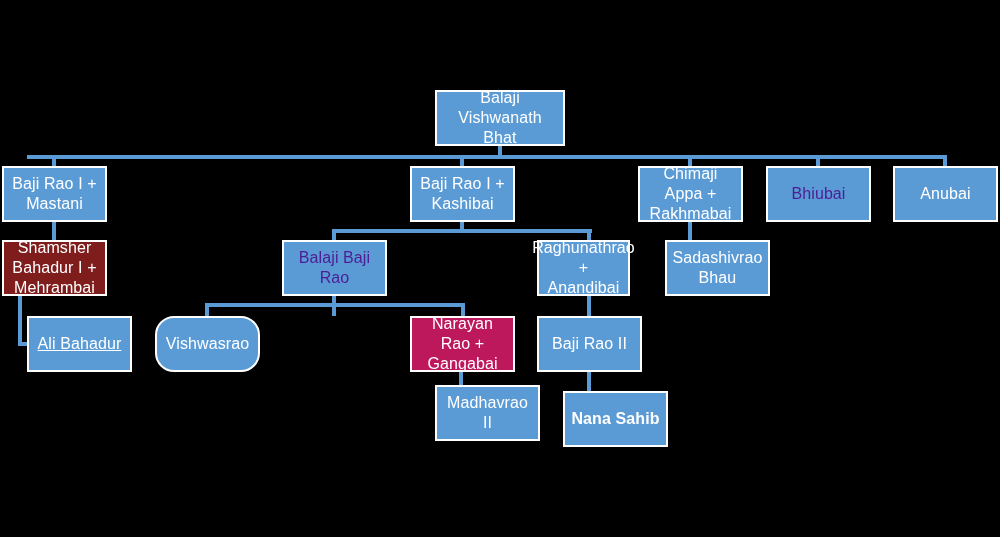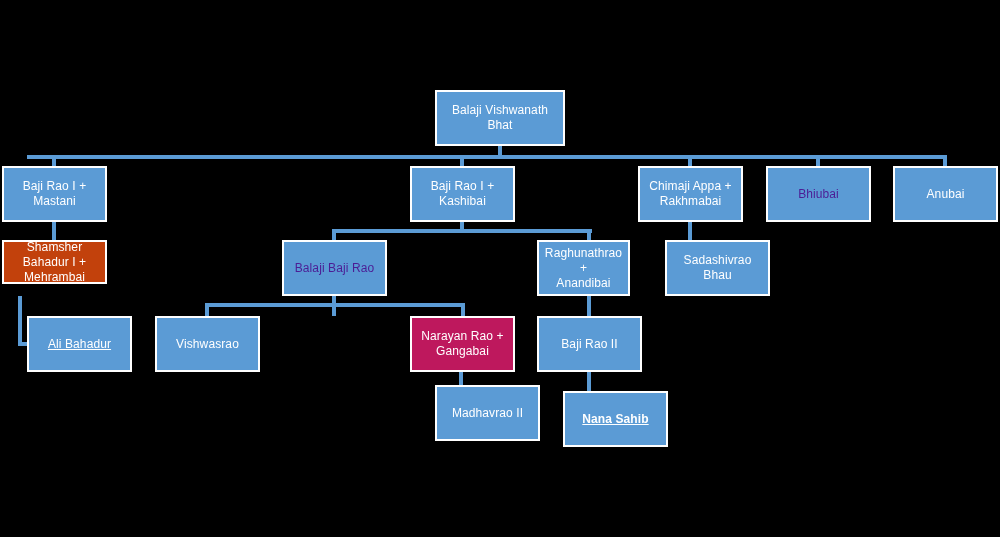--- a/index.html
+++ b/index.html
@@ -18,30 +18,29 @@
   .node {
     position: absolute;
     box-sizing: border-box;
     background: #5B9BD5;
     border: 2px solid #FFFFFF;
     color: #FFFFFF;
     display: flex;
     align-items: center;
     justify-content: center;
     text-align: center;
-    font-size: 12px;
+    font-size: 16px;
     line-height: 1.25;
     letter-spacing: 0.1px;
     padding: 2px 5px;
     z-index: 2;
     white-space: pre-line;
   }
   .node.bold {
     font-weight: bold;
-    text-decoration: underline;
   }
   .conn {
     position: absolute;
     background: #5B9BD5;
     z-index: 1;
   }
 </style>
 </head>
 <body>
 
@@ -75,28 +74,28 @@
     <div class="node" style="left: 435px; top: 90px; width: 130px; height: 56px; background: rgb(91, 155, 213); border-color: rgb(255, 255, 255); color: rgb(255, 255, 255);">Balaji Vishwanath
 Bhat</div>
     <div class="node" style="left: 2px; top: 166px; width: 105px; height: 56px; background: rgb(91, 155, 213); border-color: rgb(255, 255, 255); color: rgb(255, 255, 255);">Baji Rao I +
 Mastani</div>
     <div class="node" style="left: 410px; top: 166px; width: 105px; height: 56px; background: rgb(91, 155, 213); border-color: rgb(255, 255, 255); color: rgb(255, 255, 255);">Baji Rao I +
 Kashibai</div>
     <div class="node" style="left: 638px; top: 166px; width: 105px; height: 56px; background: rgb(91, 155, 213); border-color: rgb(255, 255, 255); color: rgb(255, 255, 255);">Chimaji Appa +
 Rakhmabai</div>
     <div class="node" style="left: 766px; top: 166px; width: 105px; height: 56px; background: rgb(91, 155, 213); border-color: rgb(255, 255, 255); color: #4c1d95;">Bhiubai</div>
     <div class="node" style="left: 893px; top: 166px; width: 105px; height: 56px; background: rgb(91, 155, 213); border-color: rgb(255, 255, 255); color: rgb(255, 255, 255);">Anubai</div>
-    <div class="node" style="left: 2px; top: 240px; width: 105px; height: 44px; background: #c2410c; border-color: rgb(255, 255, 255); color: rgb(255, 255, 255);">Shamsher
+    <div class="node" style="left: 2px; top: 240px; width: 105px; height: 56px; background: #7f1d1d; border-color: rgb(255, 255, 255); color: rgb(255, 255, 255);">Shamsher
 Bahadur I +
 Mehrambai</div>
     <div class="node" style="left: 282px; top: 240px; width: 105px; height: 56px; background: rgb(91, 155, 213); border-color: rgb(255, 255, 255); color: #4c1d95;">Balaji Baji Rao</div>
     <div class="node" style="left: 537px; top: 240px; width: 93px; height: 56px; background: rgb(91, 155, 213); border-color: rgb(255, 255, 255); color: rgb(255, 255, 255);">Raghunathrao +
 Anandibai</div>
     <div class="node" style="left: 665px; top: 240px; width: 105px; height: 56px; background: rgb(91, 155, 213); border-color: rgb(255, 255, 255); color: rgb(255, 255, 255);">Sadashivrao
 Bhau</div>
     <div class="node" style="left: 27px; top: 316px; width: 105px; height: 56px; background: rgb(91, 155, 213); border-color: rgb(255, 255, 255); color: rgb(255, 255, 255); text-decoration: underline;">Ali Bahadur</div>
-    <div class="node" style="left: 155px; top: 316px; width: 105px; height: 56px; background: rgb(91, 155, 213); border-color: rgb(255, 255, 255); color: rgb(255, 255, 255);">Vishwasrao</div>
+    <div class="node" style="left: 155px; top: 316px; width: 105px; height: 56px; background: rgb(91, 155, 213); border-color: rgb(255, 255, 255); color: rgb(255, 255, 255); border-radius: 19px;">Vishwasrao</div>
     <div class="node" style="left: 410px; top: 316px; width: 105px; height: 56px; background: #be185d; border-color: rgb(255, 255, 255); color: rgb(255, 255, 255);">Narayan Rao +
 Gangabai</div>
     <div class="node" style="left: 537px; top: 316px; width: 105px; height: 56px; background: rgb(91, 155, 213); border-color: rgb(255, 255, 255); color: rgb(255, 255, 255);">Baji Rao II</div>
     <div class="node" style="left: 435px; top: 385px; width: 105px; height: 56px; background: rgb(91, 155, 213); border-color: rgb(255, 255, 255); color: rgb(255, 255, 255);">Madhavrao II</div>
     <div class="node bold" style="left: 563px; top: 391px; width: 105px; height: 56px; background: rgb(91, 155, 213); border-color: rgb(255, 255, 255); color: rgb(255, 255, 255);">Nana Sahib</div>
   </div>
 
 </body></html>

